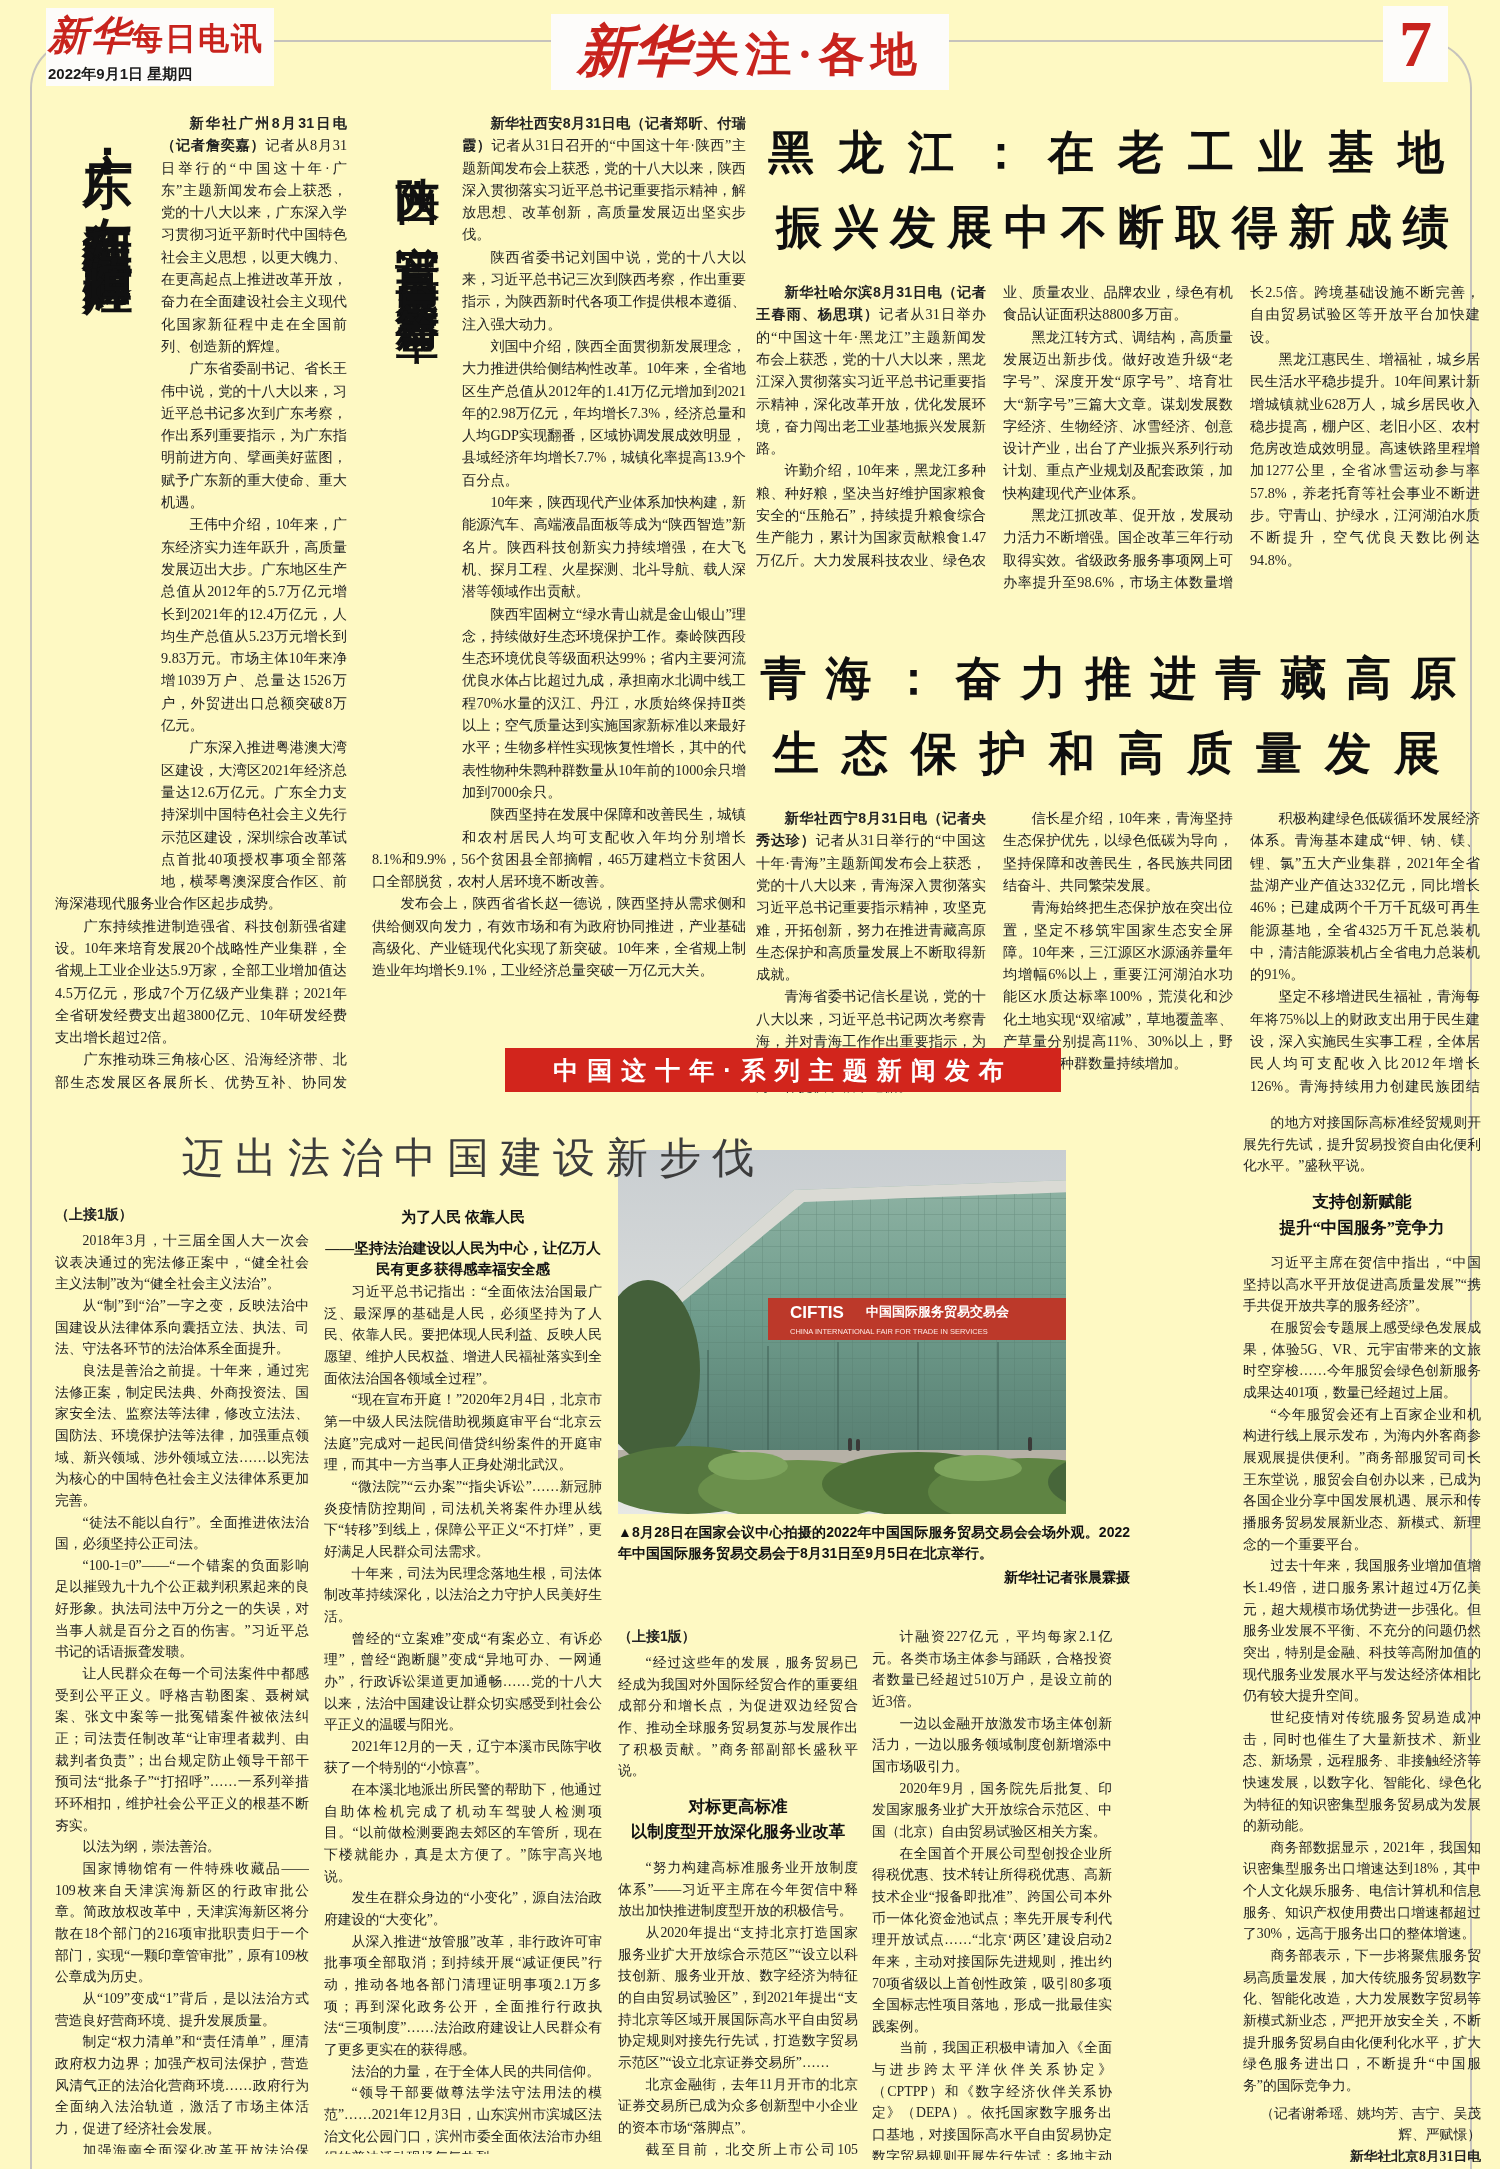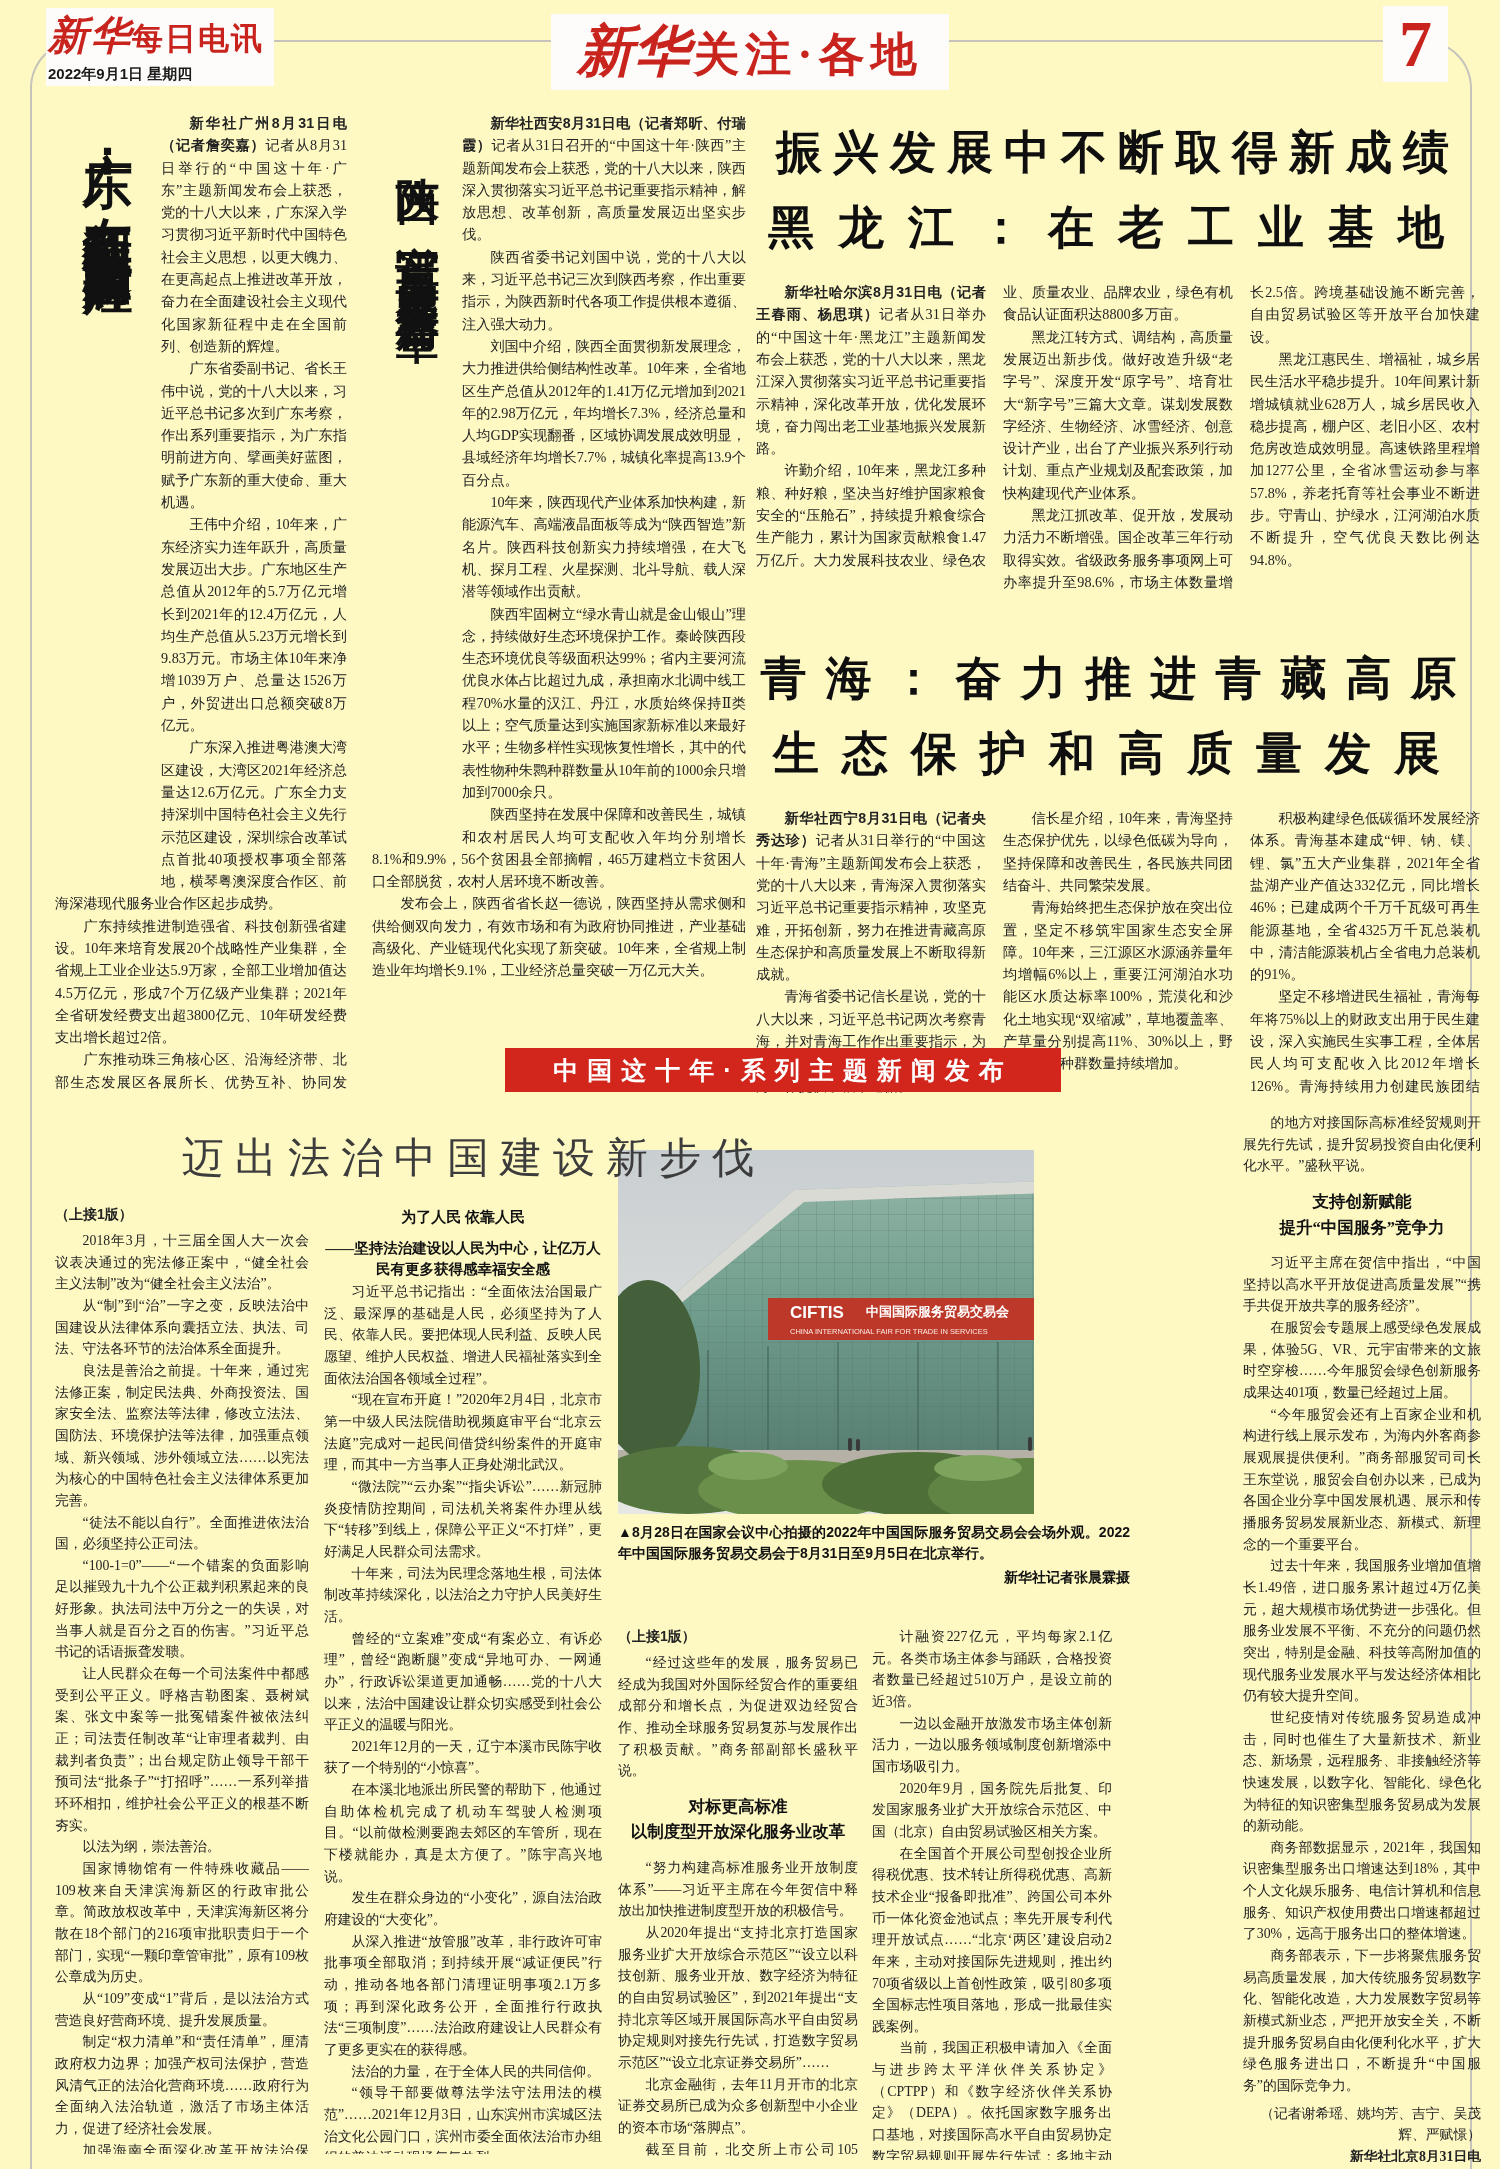--- a/index.html
+++ b/index.html
@@ -48,21 +48,21 @@
   
   .law-headline{position:absolute;left:182px;top:1130px;font-size:42px;letter-spacing:11px;
                 color:#3c3c3c;font-weight:400;z-index:2;}
   .law-c1{position:absolute;left:55px;top:1204px;width:254px;height:950px;overflow:hidden;font-size:13.8px;}
   .law-c2{position:absolute;left:324px;top:1204px;width:278px;height:950px;overflow:hidden;font-size:13.8px;}
   .cont-note{font-weight:700;font-family:"Liberation Sans",sans-serif;font-size:14px;margin-bottom:4px;}
   .sec-head{font-weight:700;text-align:center;font-size:15px;margin:2px 0 8px;color:#111;}
   .sec-sub{font-weight:700;text-align:center;font-size:14.5px;line-height:1.5;color:#111;}
   .sub2{font-weight:700;text-align:center;font-size:16.5px;line-height:1.55;margin:12px 0;color:#111;}
   
-  .photo{position:absolute;left:618px;top:1150px;width:416px;height:364px;overflow:hidden;background:#cfd4d2;}
+  .photo{position:absolute;left:618px;top:1150px;width:448px;height:364px;overflow:hidden;background:#cfd4d2;}
   .caption{position:absolute;left:618px;top:1522px;width:512px;font-family:"Liberation Sans","DejaVu Sans",sans-serif;
            font-size:14px;font-weight:700;line-height:1.52;text-align:justify;color:#111;}
   .credit{text-align:right;margin-top:2px;}
   .svc1{position:absolute;left:618px;top:1626px;width:240px;height:534px;overflow:hidden;font-size:13.8px;}
   .svc2{position:absolute;left:872px;top:1626px;width:240px;height:534px;overflow:hidden;font-size:13.8px;}
   .rcol{position:absolute;left:1243px;top:1112px;width:238px;height:1050px;overflow:hidden;font-size:13.8px;}
   .reporters{text-align:right;margin-top:6px;}
   .dateline{text-align:right;font-weight:700;}
 </style>
 </head>
@@ -94,22 +94,22 @@
     <div style="display:contents"><p>广东省委副书记、省长王伟中说，党的十八大以来，习近平总书记多次到广东考察，作出系列重要指示，为广东指明前进方向、擘画美好蓝图，赋予广东新的重大使命、重大机遇。</p><p>王伟中介绍，10年来，广东经济实力连年跃升，高质量发展迈出大步。广东地区生产总值从2012年的5.7万亿元增长到2021年的12.4万亿元，人均生产总值从5.23万元增长到9.83万元。市场主体10年来净增1039万户、总量达1526万户，外贸进出口总额突破8万亿元。</p><p>广东深入推进粤港澳大湾区建设，大湾区2021年经济总量达12.6万亿元。广东全力支持深圳中国特色社会主义先行示范区建设，深圳综合改革试点首批40项授权事项全部落地，横琴粤澳深度合作区、前海深港现代服务业合作区起步成势。</p><p>广东持续推进制造强省、科技创新强省建设。10年来培育发展20个战略性产业集群，全省规上工业企业达5.9万家，全部工业增加值达4.5万亿元，形成7个万亿级产业集群；2021年全省研发经费支出超3800亿元、10年研发经费支出增长超过2倍。</p><p>广东推动珠三角核心区、沿海经济带、北部生态发展区各展所长、优势互补、协同发展。全省实现县县通高速、市市通高铁，如期完成省内161.5万相对贫困人口、2277个相对贫困村脱贫任务，城镇和农村居民收入比缩小到2.46：1。</p></div>
   </div>
 
   <div class="sx body-text">
     <div class="sx-vhead">陕西：谱写高质量发展新篇章</div>
     <p class="lead"><span class="byline">新华社西安8月31日电（记者郑昕、付瑞霞）</span><span>记者从31日召开的“中国这十年·陕西”主题新闻发布会上获悉，党的十八大以来，陕西深入贯彻落实习近平总书记重要指示精神，解放思想、改革创新，高质量发展迈出坚实步伐。</span></p>
     <div style="display:contents"><p>陕西省委书记刘国中说，党的十八大以来，习近平总书记三次到陕西考察，作出重要指示，为陕西新时代各项工作提供根本遵循、注入强大动力。</p><p>刘国中介绍，陕西全面贯彻新发展理念，大力推进供给侧结构性改革。10年来，全省地区生产总值从2012年的1.41万亿元增加到2021年的2.98万亿元，年均增长7.3%，经济总量和人均GDP实现翻番，区域协调发展成效明显，县域经济年均增长7.7%，城镇化率提高13.9个百分点。</p><p>10年来，陕西现代产业体系加快构建，新能源汽车、高端液晶面板等成为“陕西智造”新名片。陕西科技创新实力持续增强，在大飞机、探月工程、火星探测、北斗导航、载人深潜等领域作出贡献。</p><p>陕西牢固树立“绿水青山就是金山银山”理念，持续做好生态环境保护工作。秦岭陕西段生态环境优良等级面积达99%；省内主要河流优良水体占比超过九成，承担南水北调中线工程70%水量的汉江、丹江，水质始终保持Ⅱ类以上；空气质量达到实施国家新标准以来最好水平；生物多样性实现恢复性增长，其中的代表性物种朱鹮种群数量从10年前的1000余只增加到7000余只。</p><p>陕西坚持在发展中保障和改善民生，城镇和农村居民人均可支配收入年均分别增长8.1%和9.9%，56个贫困县全部摘帽，465万建档立卡贫困人口全部脱贫，农村人居环境不断改善。</p><p>发布会上，陕西省省长赵一德说，陕西坚持从需求侧和供给侧双向发力，有效市场和有为政府协同推进，产业基础高级化、产业链现代化实现了新突破。10年来，全省规上制造业年均增长9.1%，工业经济总量突破一万亿元大关。</p></div>
   </div>
 
   <div class="hlj">
+    <div class="big-head hl1">黑龙江：在老工业基地</div>
     <div class="big-head hl2">振兴发展中不断取得新成绩</div>
-    <div class="big-head hl1">黑龙江：在老工业基地</div>
     <div class="tri-cols body-text">
       <p class="lead"><span class="byline">新华社哈尔滨8月31日电（记者王春雨、杨思琪）</span><span>记者从31日举办的“中国这十年·黑龙江”主题新闻发布会上获悉，党的十八大以来，黑龙江深入贯彻落实习近平总书记重要指示精神，深化改革开放，优化发展环境，奋力闯出老工业基地振兴发展新路。</span></p>
         <p>许勤介绍，10年来，黑龙江多种粮、种好粮，坚决当好维护国家粮食安全的“压舱石”，持续提升粮食综合生产能力，累计为国家贡献粮食1.47万亿斤。大力发展科技农业、绿色农业、质量农业、品牌农业，绿色有机食品认证面积达8800多万亩。</p>
         <p>黑龙江转方式、调结构，高质量发展迈出新步伐。做好改造升级“老字号”、深度开发“原字号”、培育壮大“新字号”三篇大文章。谋划发展数字经济、生物经济、冰雪经济、创意设计产业，出台了产业振兴系列行动计划、重点产业规划及配套政策，加快构建现代产业体系。</p>
         <p>黑龙江抓改革、促开放，发展动力活力不断增强。国企改革三年行动取得实效。省级政务服务事项网上可办率提升至98.6%，市场主体数量增长2.5倍。跨境基础设施不断完善，自由贸易试验区等开放平台加快建设。</p>
         <p>黑龙江惠民生、增福祉，城乡居民生活水平稳步提升。10年间累计新增城镇就业628万人，城乡居民收入稳步提高，棚户区、老旧小区、农村危房改造成效明显。高速铁路里程增加1277公里，全省冰雪运动参与率57.8%，养老托育等社会事业不断进步。守青山、护绿水，江河湖泊水质不断提升，空气优良天数比例达94.8%。</p>
       </div>
   </div>
 
   <div class="qh">

